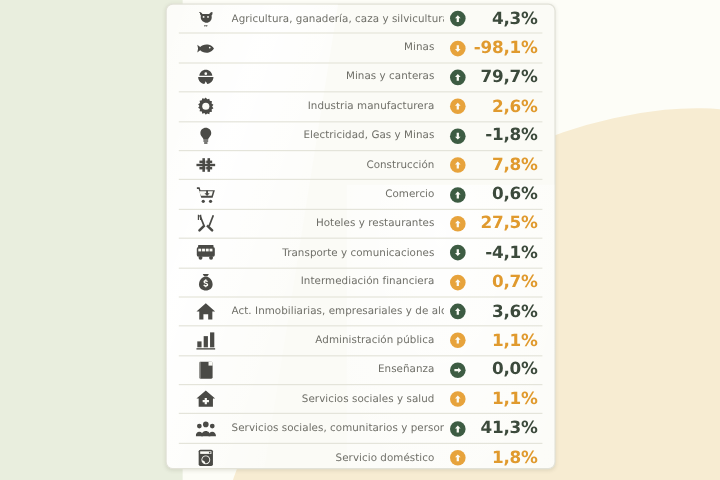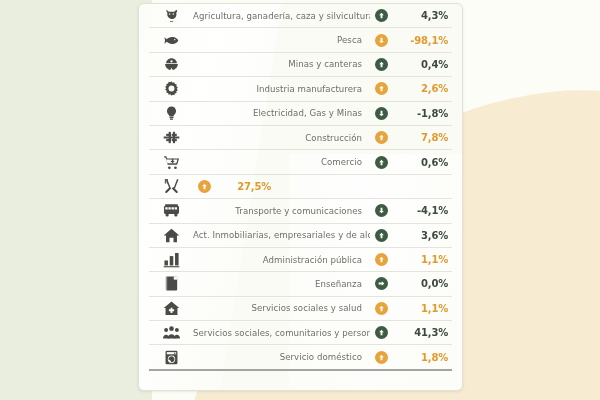--- a/index.html
+++ b/index.html
@@ -126,21 +126,21 @@
     border-radius: 50%;
     display: flex;
     align-items: center;
     justify-content: center;
   }
   .arrow-badge svg { display: block; }
 
   .cell-value {
     flex: 0 0 56px;
     text-align: right;
-    font-size: 10px;
+    font-size: 14px;
     font-weight: bold;
     padding-right: 4px;
     letter-spacing: -0.2px;
   }
 
   .tone-green .arrow-badge { background: #3d5c43; }
   .tone-green .cell-value  { color: #3c4a3c; }
   .tone-orange .arrow-badge { background: #e7a33c; }
   .tone-orange .cell-value  { color: #e09a2e; }
 </style>
@@ -172,21 +172,21 @@
           </span>
         </div>
         <div class="cell-value">4,3%</div>
       </div>
       <div class="row tone-orange">
         <div class="cell-icon">
           <svg width="17" height="17">
             <use href="#ic-fish-icon"></use>
           </svg>
         </div>
-        <div class="cell-label">Pesca</div>
+        <div class="cell-label">Minas</div>
         <div class="cell-arrow">
           <span class="arrow-badge">
             <svg width="9" height="9" style="color:#fbfbf6">
               <use href="#ic-arrow-down-icon"></use>
             </svg>
           </span>
         </div>
         <div class="cell-value">-98,1%</div>
       </div>
       <div class="row tone-green">
@@ -196,21 +196,21 @@
           </svg>
         </div>
         <div class="cell-label">Minas y canteras</div>
         <div class="cell-arrow">
           <span class="arrow-badge">
             <svg width="9" height="9" style="color:#fbfbf6">
               <use href="#ic-arrow-up-icon"></use>
             </svg>
           </span>
         </div>
-        <div class="cell-value">0,4%</div>
+        <div class="cell-value">79,7%</div>
       </div>
       <div class="row tone-orange">
         <div class="cell-icon">
           <svg width="17" height="17">
             <use href="#ic-gear-icon"></use>
           </svg>
         </div>
         <div class="cell-label">Industria manufacturera</div>
         <div class="cell-arrow">
           <span class="arrow-badge">
@@ -268,20 +268,21 @@
           </span>
         </div>
         <div class="cell-value">0,6%</div>
       </div>
       <div class="row tone-orange">
         <div class="cell-icon">
           <svg width="17" height="17">
             <use href="#ic-cutlery-icon"></use>
           </svg>
         </div>
+        <div class="cell-label">Hoteles y restaurantes</div>
         <div class="cell-arrow">
           <span class="arrow-badge">
             <svg width="9" height="9" style="color:#fbfbf6">
               <use href="#ic-arrow-up-icon"></use>
             </svg>
           </span>
         </div>
         <div class="cell-value">27,5%</div>
       </div>
       <div class="row tone-green">
@@ -292,20 +293,36 @@
         </div>
         <div class="cell-label">Transporte y comunicaciones</div>
         <div class="cell-arrow">
           <span class="arrow-badge">
             <svg width="9" height="9" style="color:#fbfbf6">
               <use href="#ic-arrow-down-icon"></use>
             </svg>
           </span>
         </div>
         <div class="cell-value">-4,1%</div>
+      </div>
+      <div class="row tone-orange">
+        <div class="cell-icon">
+          <svg width="17" height="17">
+            <use href="#ic-money-bag-icon"></use>
+          </svg>
+        </div>
+        <div class="cell-label">Intermediación financiera</div>
+        <div class="cell-arrow">
+          <span class="arrow-badge">
+            <svg width="9" height="9" style="color:#fbfbf6">
+              <use href="#ic-arrow-up-icon"></use>
+            </svg>
+          </span>
+        </div>
+        <div class="cell-value">0,7%</div>
       </div>
       <div class="row tone-green">
         <div class="cell-icon">
           <svg width="17" height="17">
             <use href="#ic-house-icon"></use>
           </svg>
         </div>
         <div class="cell-label">Act. Inmobiliarias, empresariales y de alquiler</div>
         <div class="cell-arrow">
           <span class="arrow-badge">

